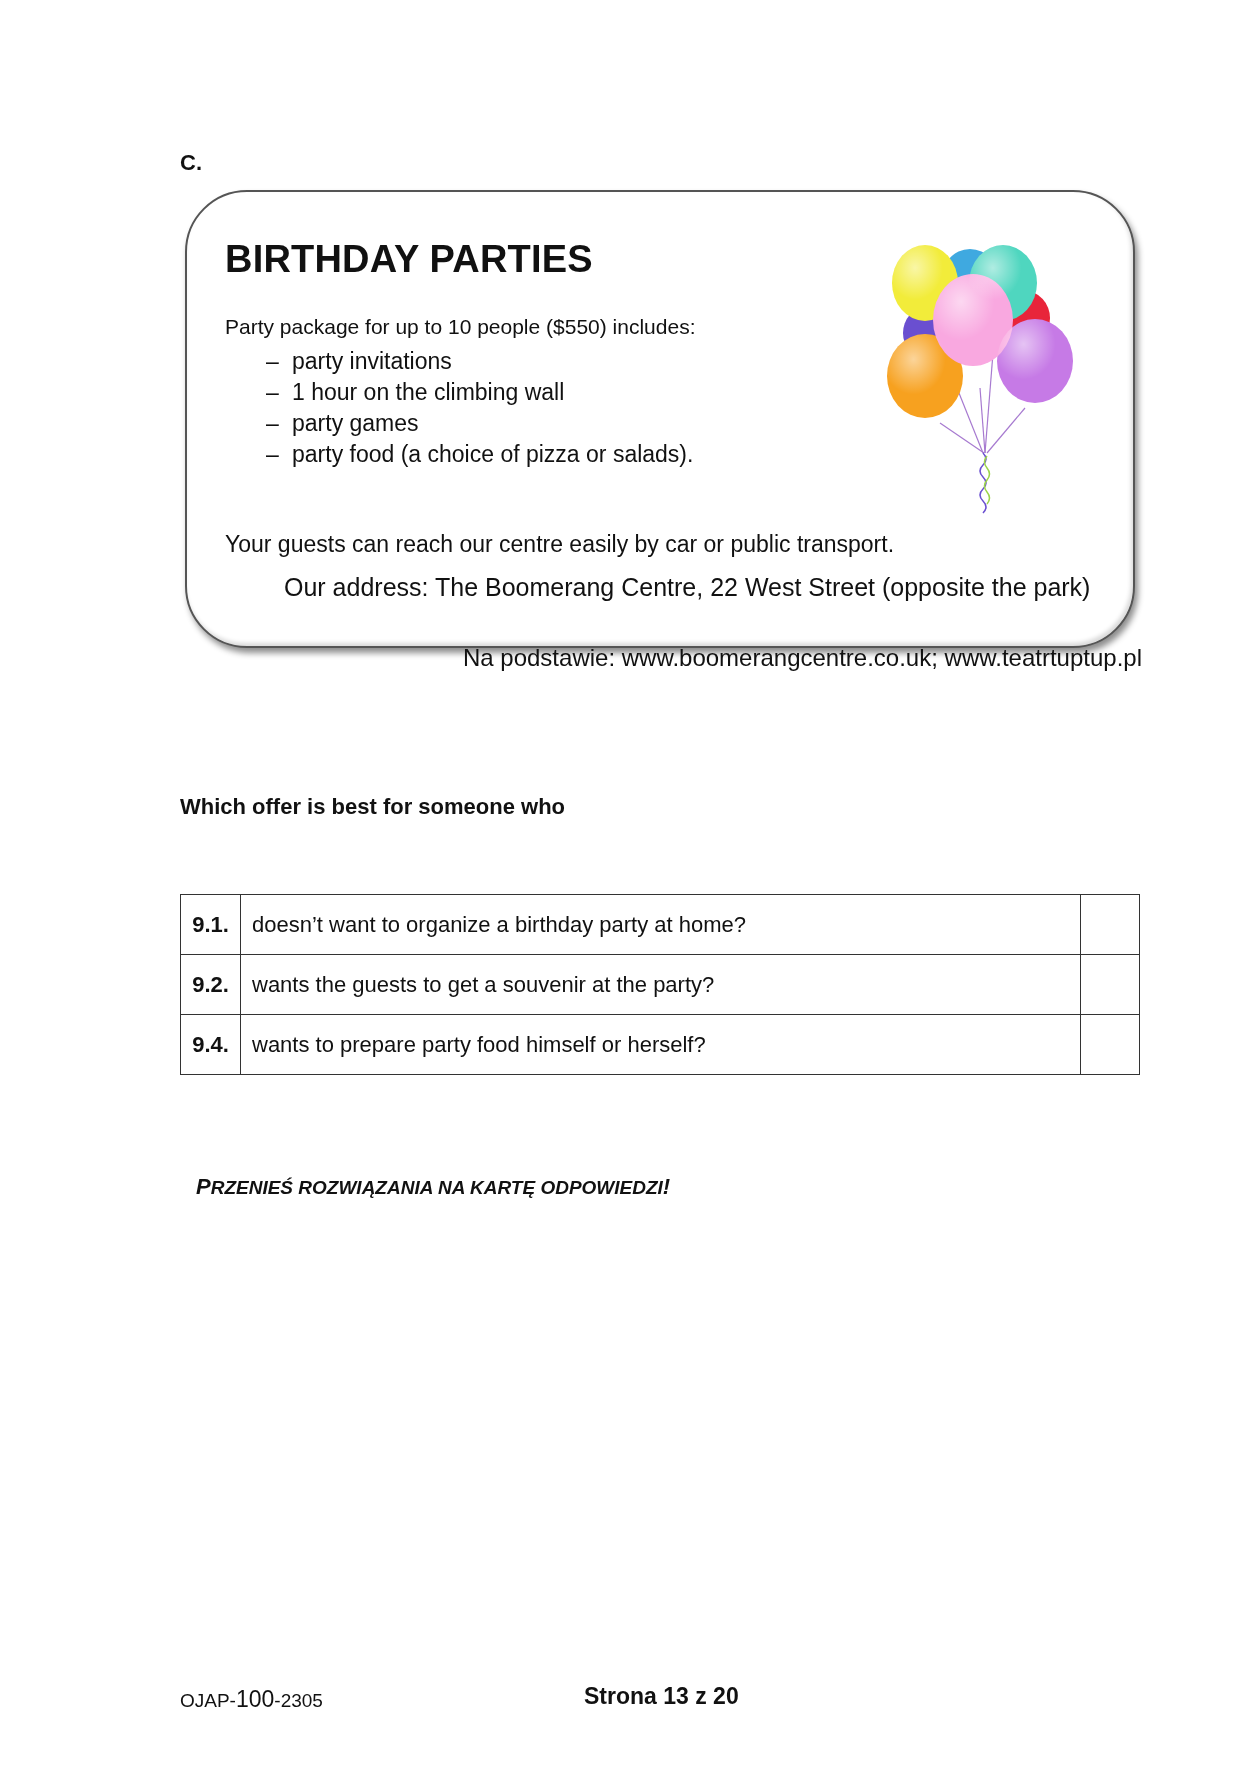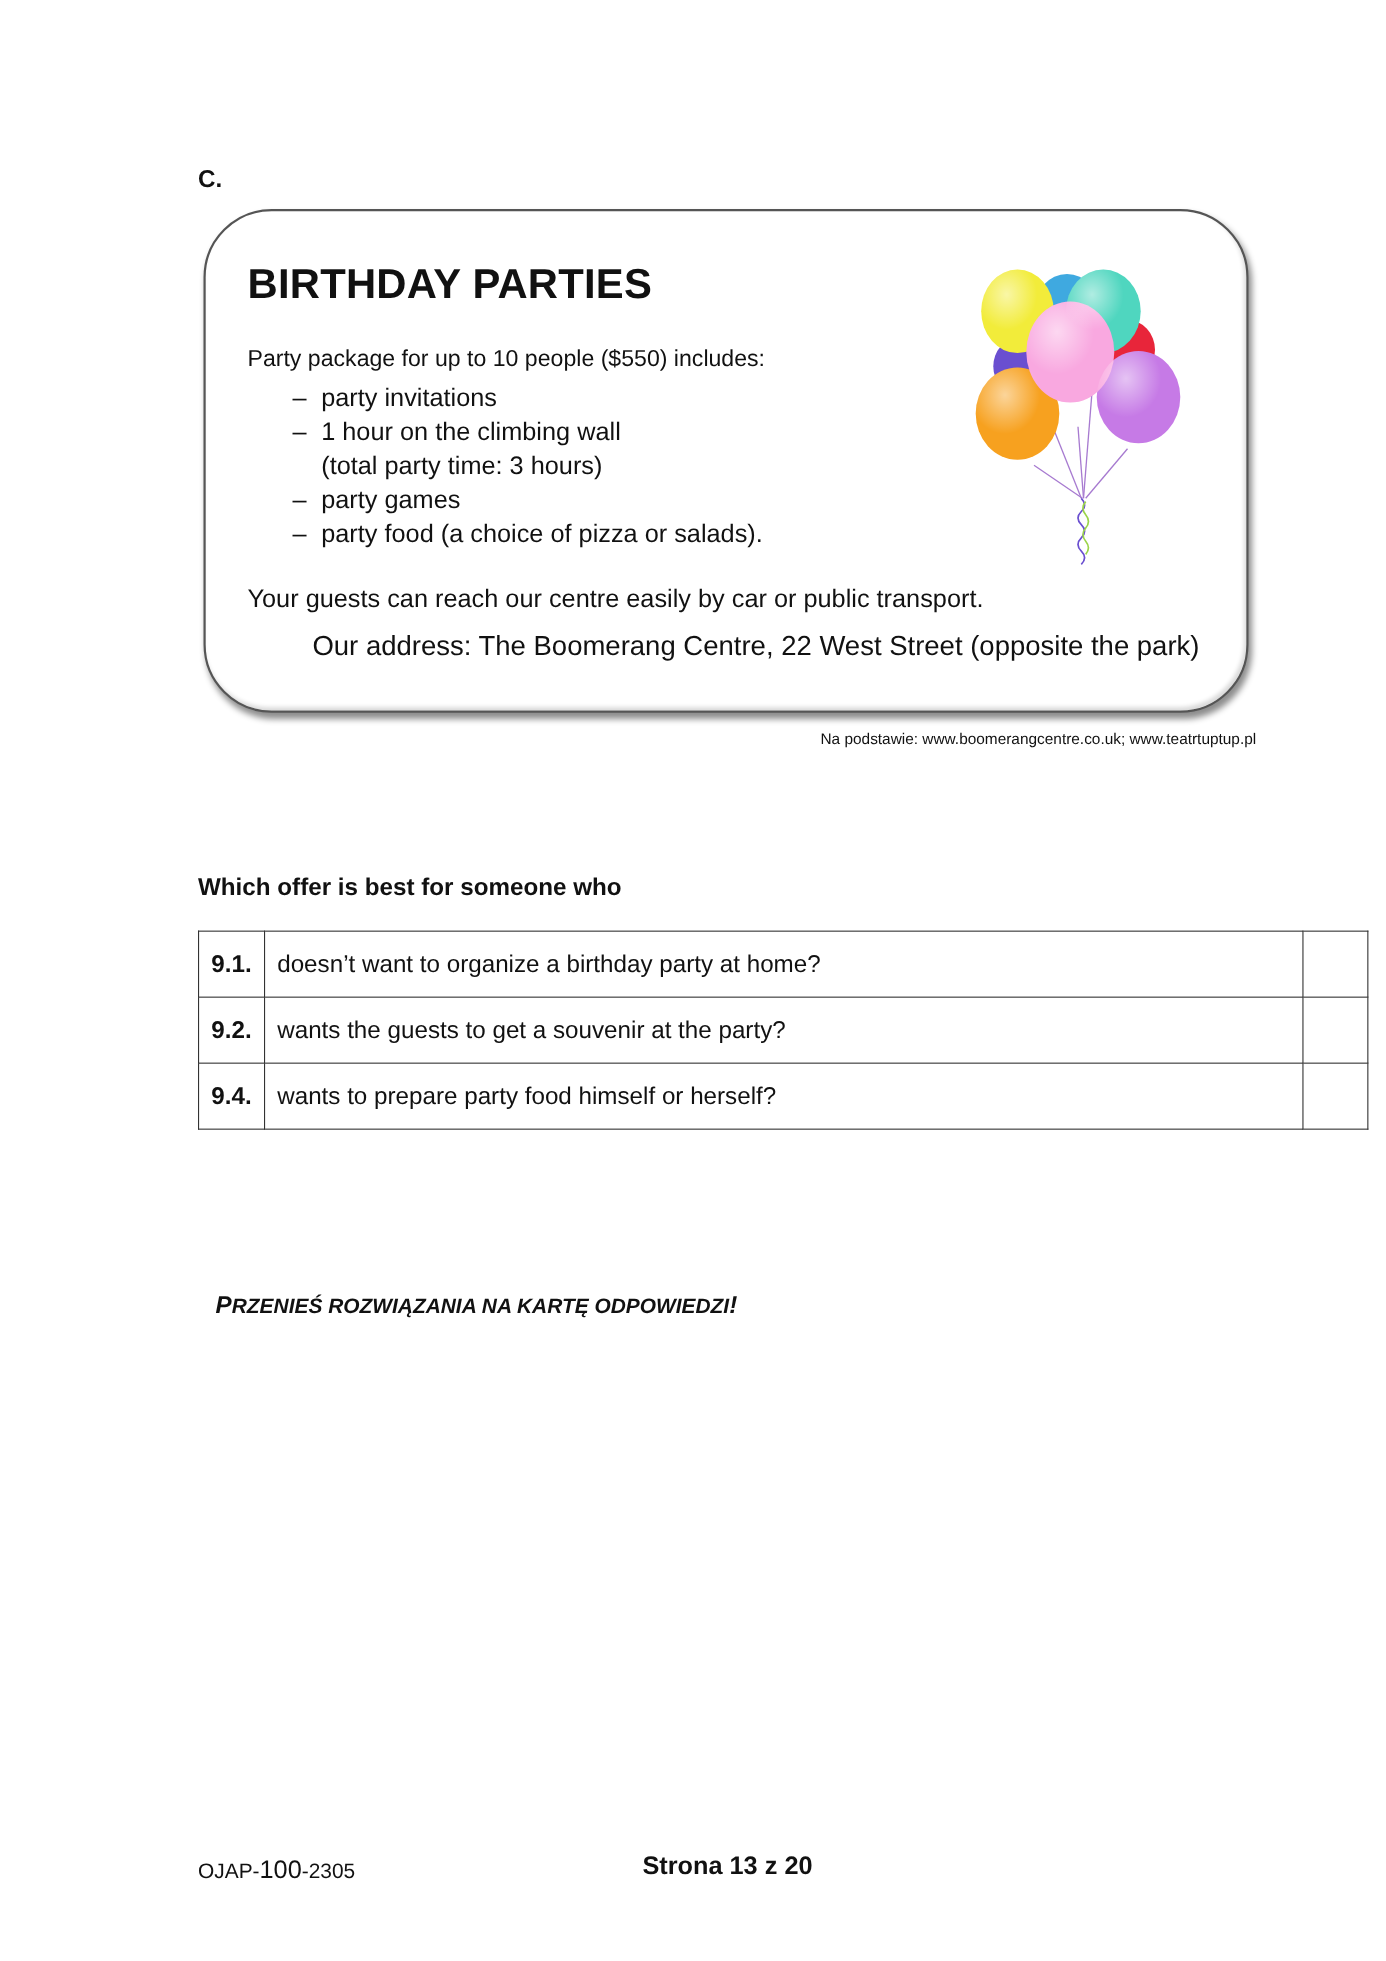--- a/index.html
+++ b/index.html
@@ -11,24 +11,24 @@
               border-radius: 62px; box-sizing: border-box; background: #fff;
               box-shadow: 3px 5px 6px rgba(0,0,0,0.45), inset -2px -3px 4px rgba(0,0,0,0.15); }
     .ad-title { left: 225px; top: 238px; font-size: 38px; font-weight: bold; letter-spacing: 0.2px; }
     .ad-intro { left: 225px; top: 315px; font-size: 21px; }
     .ad-list { left: 266px; top: 346px; font-size: 23px; line-height: 31px; margin: 0; padding: 0; list-style: none; }
     .ad-list li { position: relative; padding-left: 26px; }
     .ad-list li .dash { position: absolute; left: 0; top: 0; }
     .ad-list li.cont { padding-left: 26px; }
     .ad-transport { left: 225px; top: 531px; font-size: 23px; }
     .ad-address { left: 284px; top: 573px; font-size: 25px; }
-    .source { right: 118px; top: 663px; font-size: 14px; }
+    .source { right: 118px; top: 644px; font-size: 24px; }
     .balloons { left: 885px; top: 238px; width: 200px; height: 290px; }
     .question-heading { left: 180px; top: 794px; font-size: 22px; font-weight: bold; }
-    table.q-table { position: absolute; left: 180px; top: 846px; width: 1064px; border-collapse: collapse; }
+    table.q-table { position: absolute; left: 180px; top: 894px; width: 960px; border-collapse: collapse; }
     table.q-table td { border: 1.5px solid #333; height: 59px; font-size: 22px; padding: 0; }
     td.num { width: 59px; font-weight: bold; text-align: center; }
     td.text { padding-left: 11px !important; }
     td.answer { width: 58px; }
     .transfer-note { left: 196px; top: 1174px; font-size: 19px; font-weight: bold; font-style: italic; }
     .transfer-note .big { font-size: 22px; }
     .footer-code { left: 180px; top: 1686px; font-size: 19px; }
     .footer-code .mid { font-size: 23px; }
     .footer-page { left: 584px; top: 1683px; font-size: 23px; font-weight: bold; }
   </style>
@@ -36,21 +36,20 @@
 <body>
 
 <div class="abs section-letter">C.</div>
 
 <div class="abs ad-box"></div>
 <div class="abs ad-title">BIRTHDAY PARTIES</div>
 <div class="abs ad-intro">Party package for up to 10 people ($550) includes:</div>
 <ul class="abs ad-list">
   <li><span class="dash">–</span><span>party invitations</span></li>
   <li><span class="dash">–</span><span>1 hour on the climbing wall</span></li>
-  <li class="cont"><span class="dash"></span><span>(total party time: 3 hours)</span></li>
   <li><span class="dash">–</span><span>party games</span></li>
   <li><span class="dash">–</span><span>party food (a choice of pizza or salads).</span></li>
 </ul>
 <div class="abs ad-transport">Your guests can reach our centre easily by car or public transport.</div>
 <div class="abs ad-address">Our address: The Boomerang Centre, 22 West Street (opposite the park)</div>
 
 <svg class="abs balloons" viewBox="0 0 200 290">
   <defs>
     <radialGradient id="shine" cx="35%" cy="30%" r="70%">
       <stop offset="0%" stop-color="#ffffff" stop-opacity="0.55"></stop>

